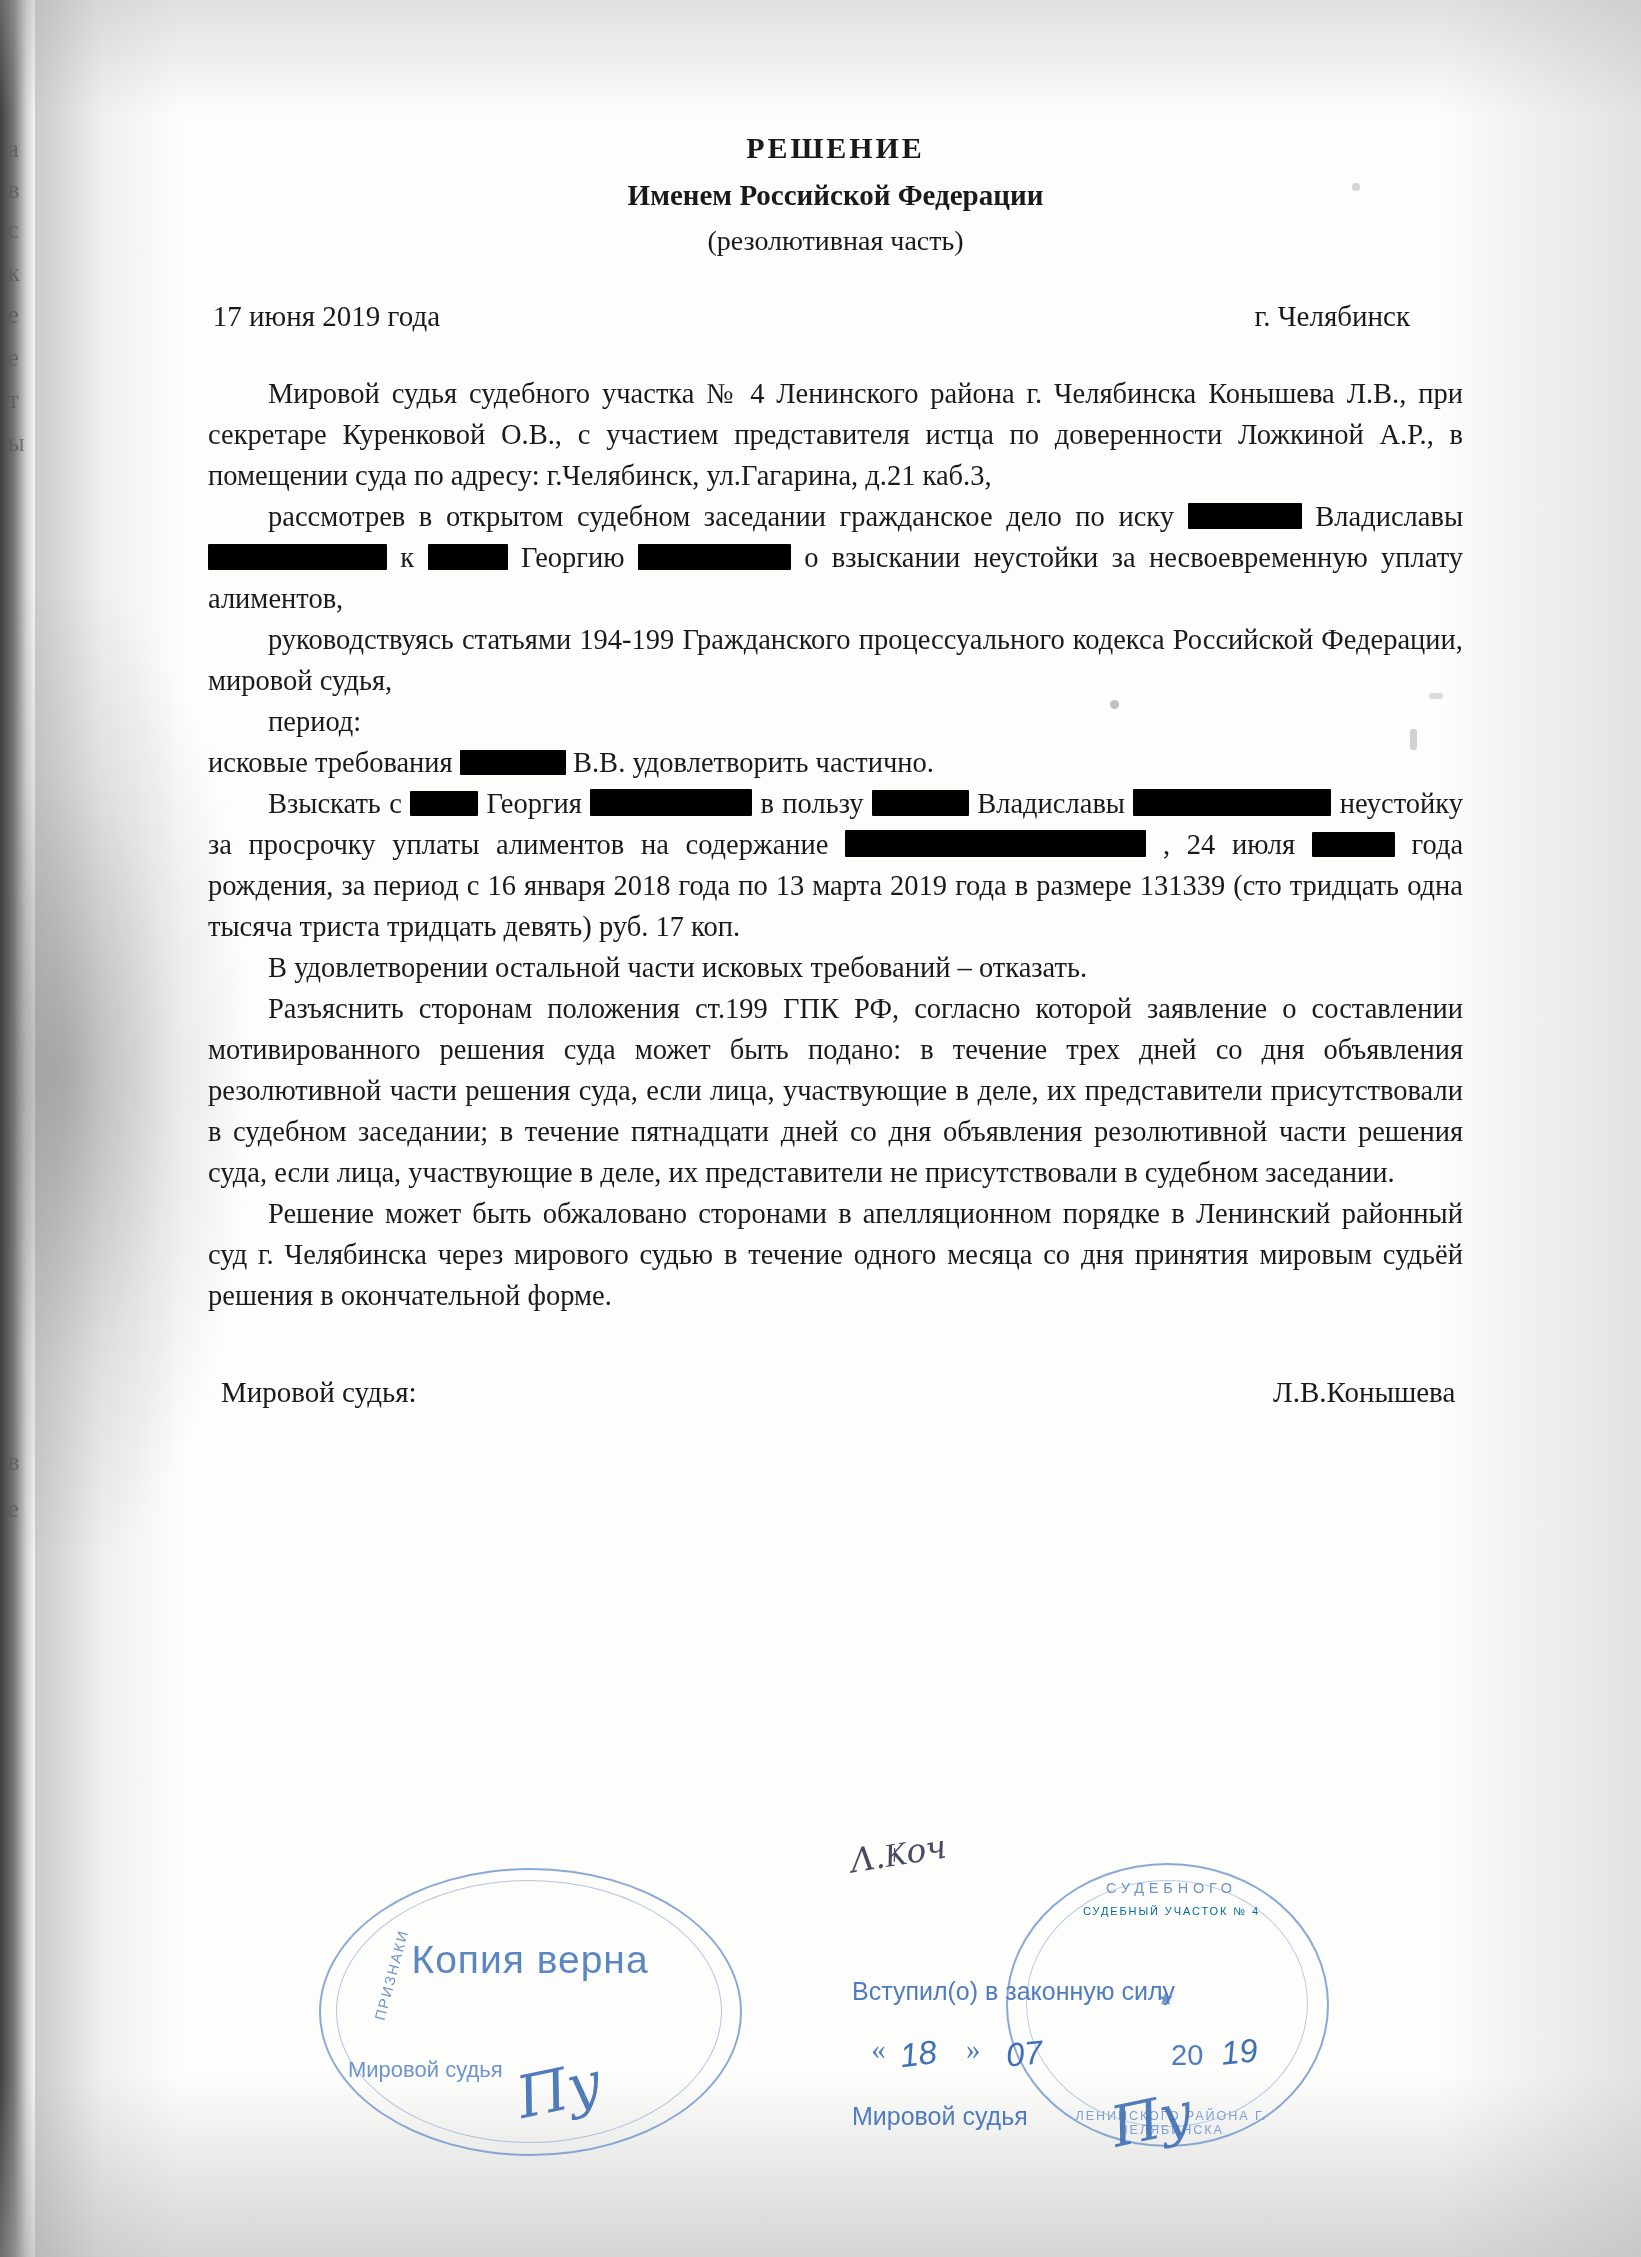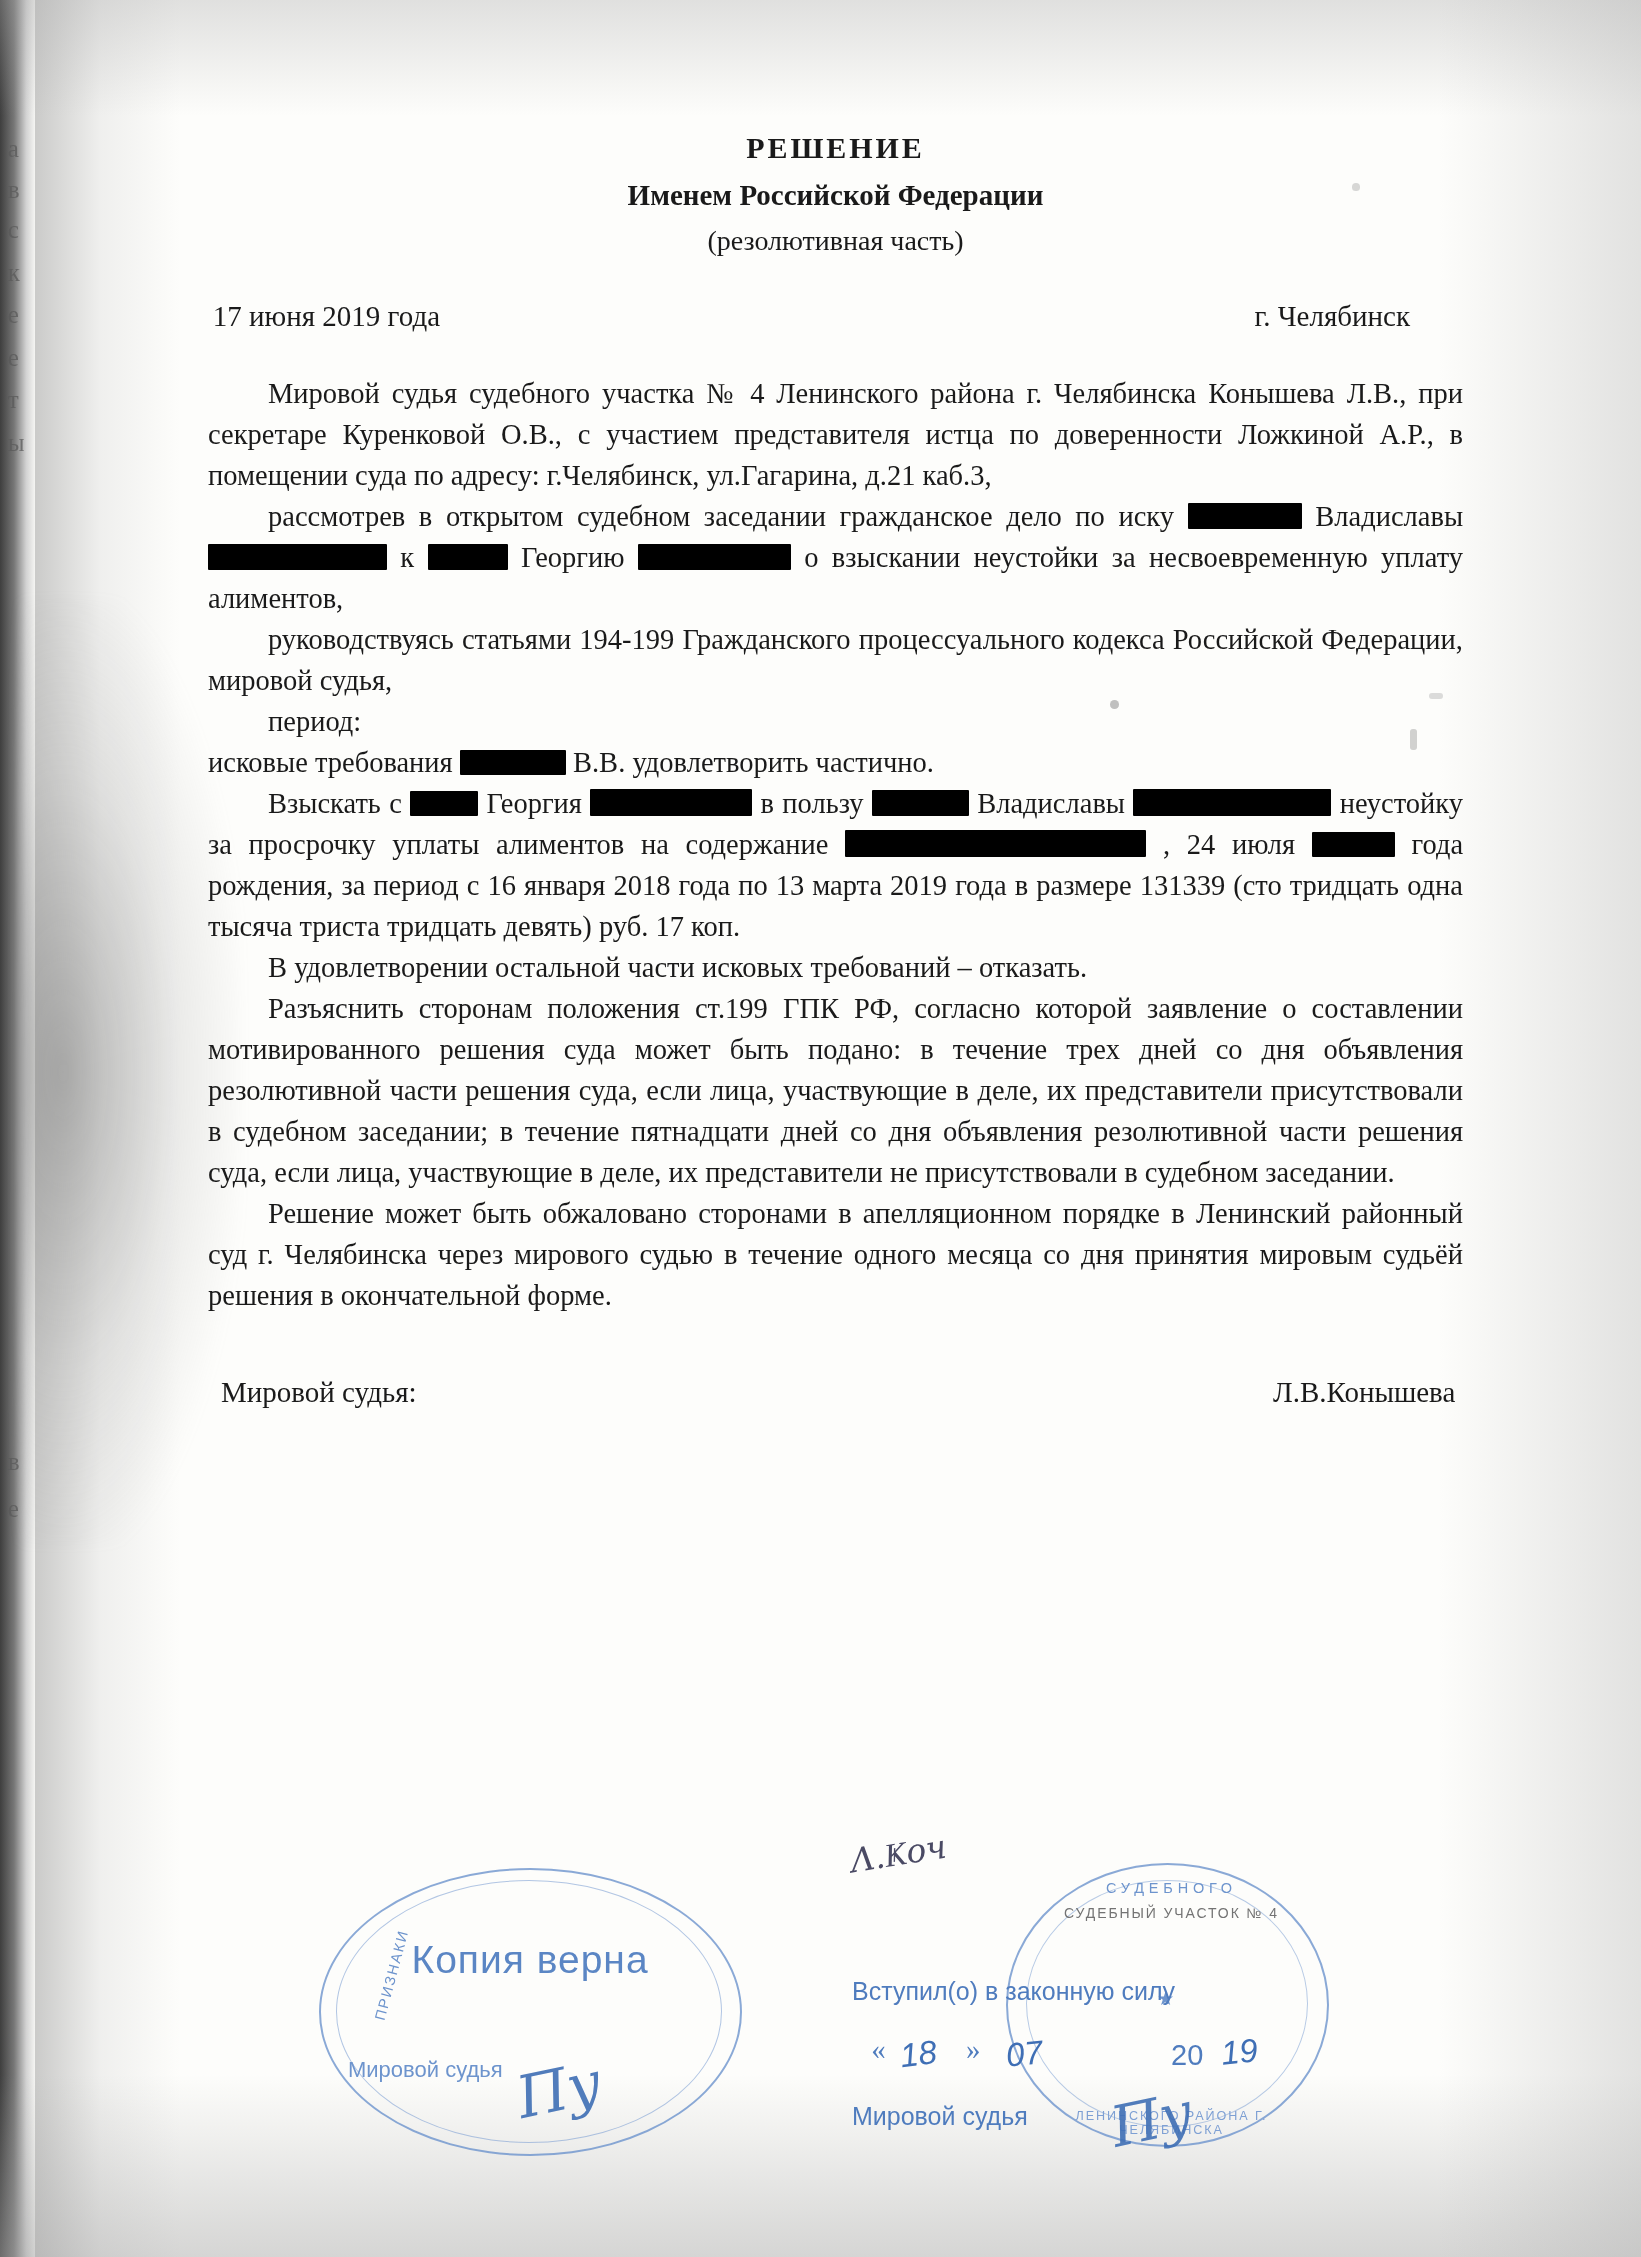--- a/index.html
+++ b/index.html
@@ -343,23 +343,23 @@
     font-size: 14.5px;
     letter-spacing: 4.8px;
     color: #6d94cd;
   }
   .stamp-force .arc-top2 {
     position: absolute;
     left: 189px; top: 42px;
     width: 261px;
     text-align: center;
     font-family: "Liberation Sans", sans-serif;
-    font-size: 14px;
+    font-size: 11px;
     letter-spacing: 1.9px;
-    color: #737373;
+    color: #0369a1;
   }
   .stamp-force .arc-bottom {
     position: absolute;
     left: 189px; top: 230px;
     width: 261px;
     text-align: center;
     font-family: "Liberation Sans", sans-serif;
     font-size: 12.6px;
     letter-spacing: 1.9px;
     color: #7ea0d4;

